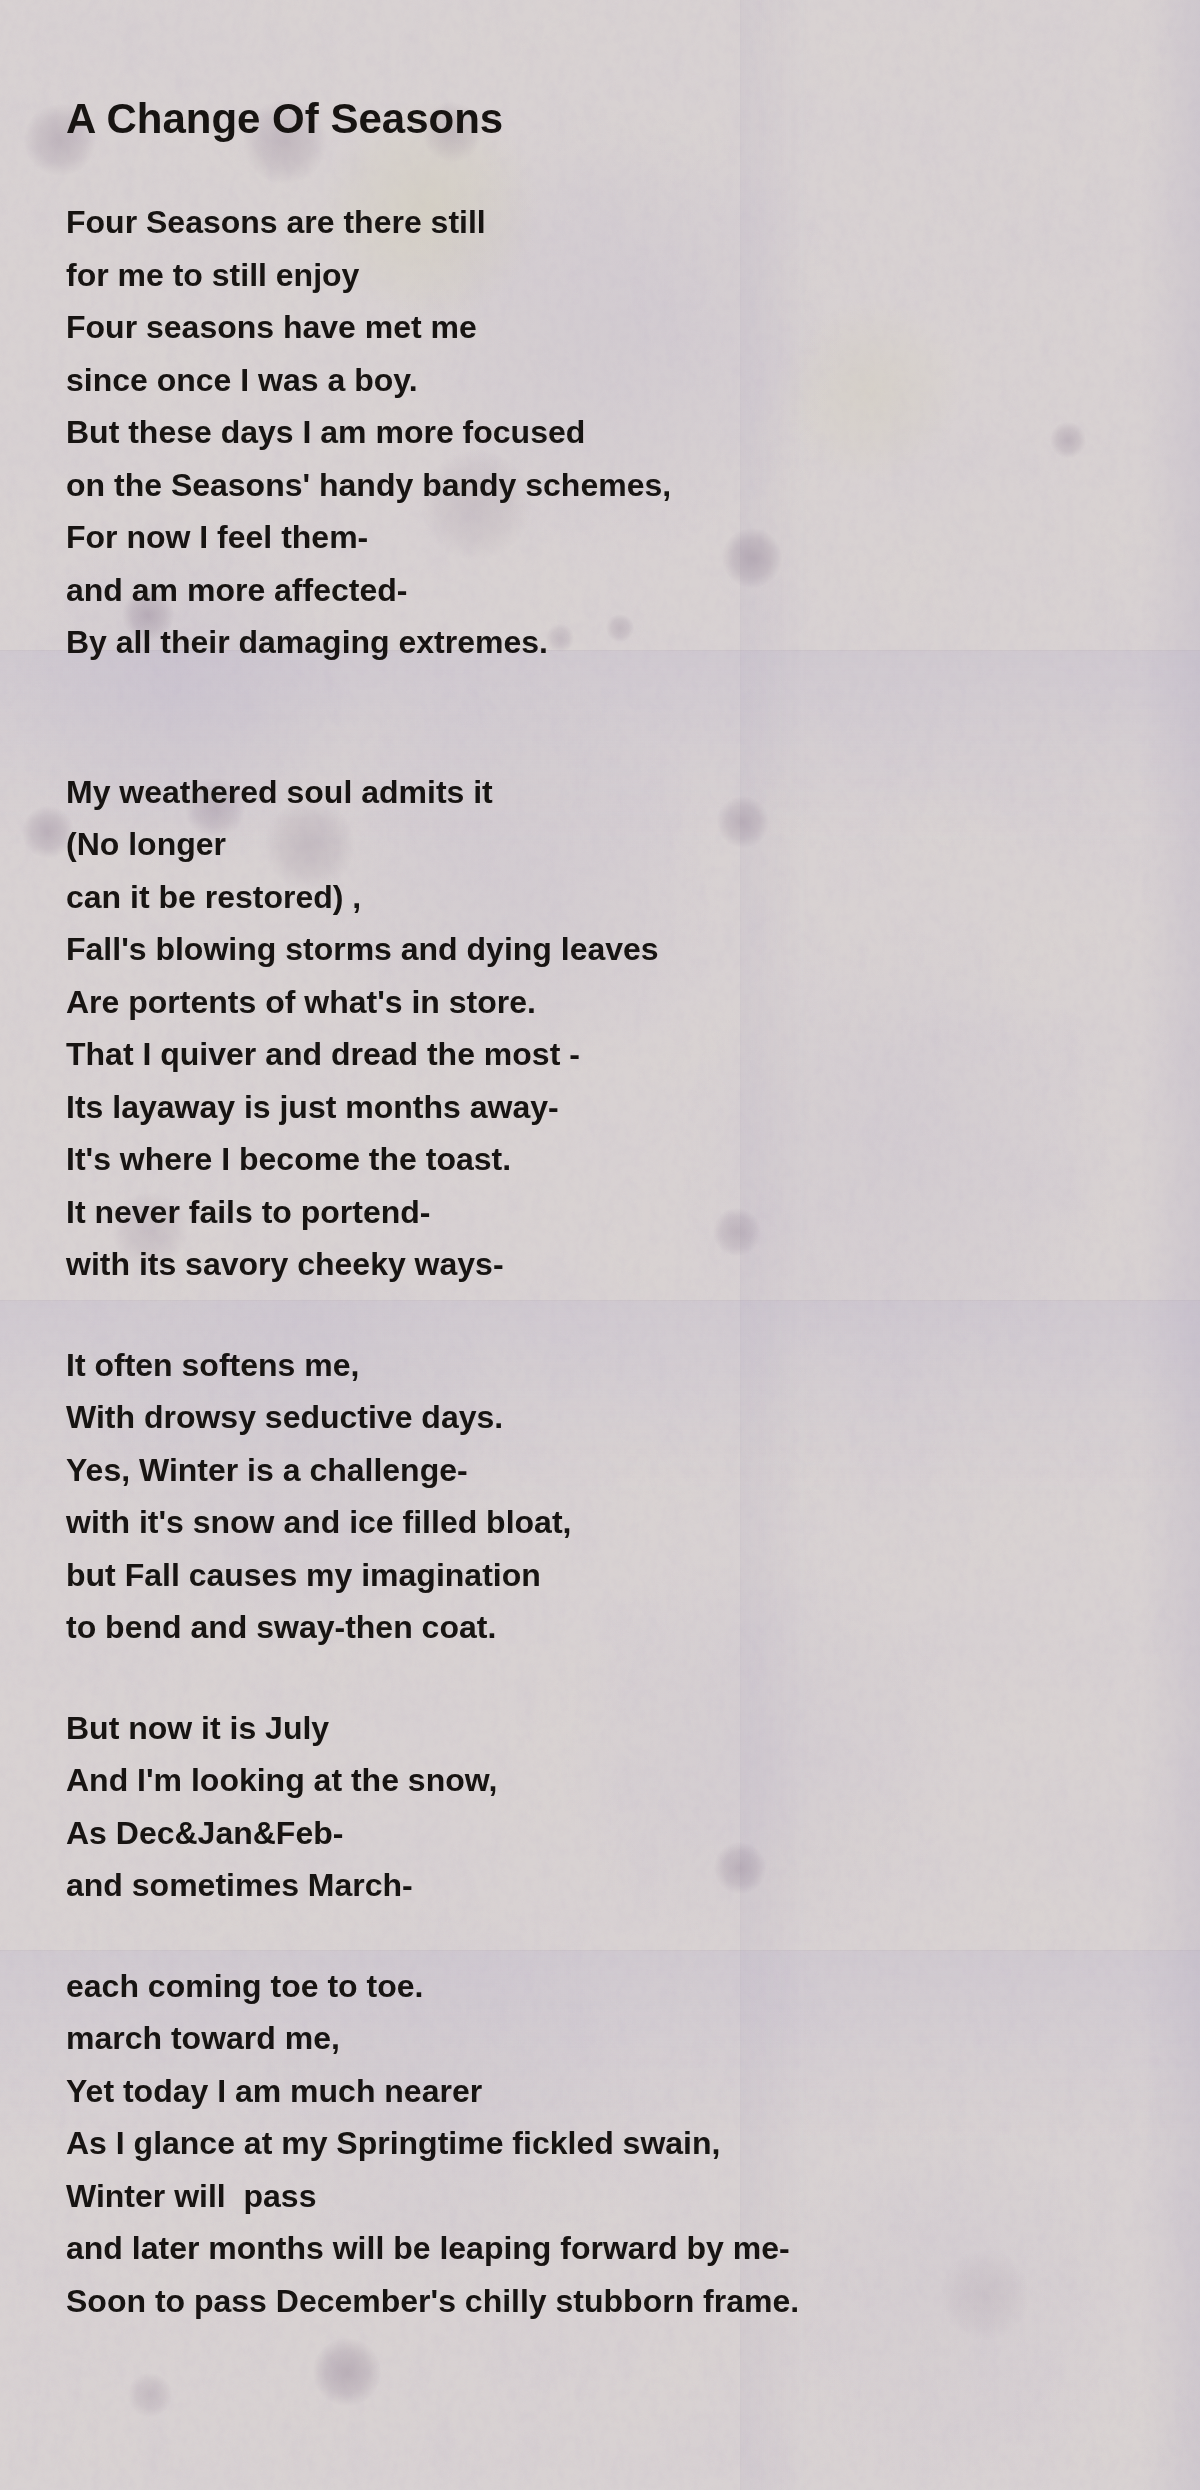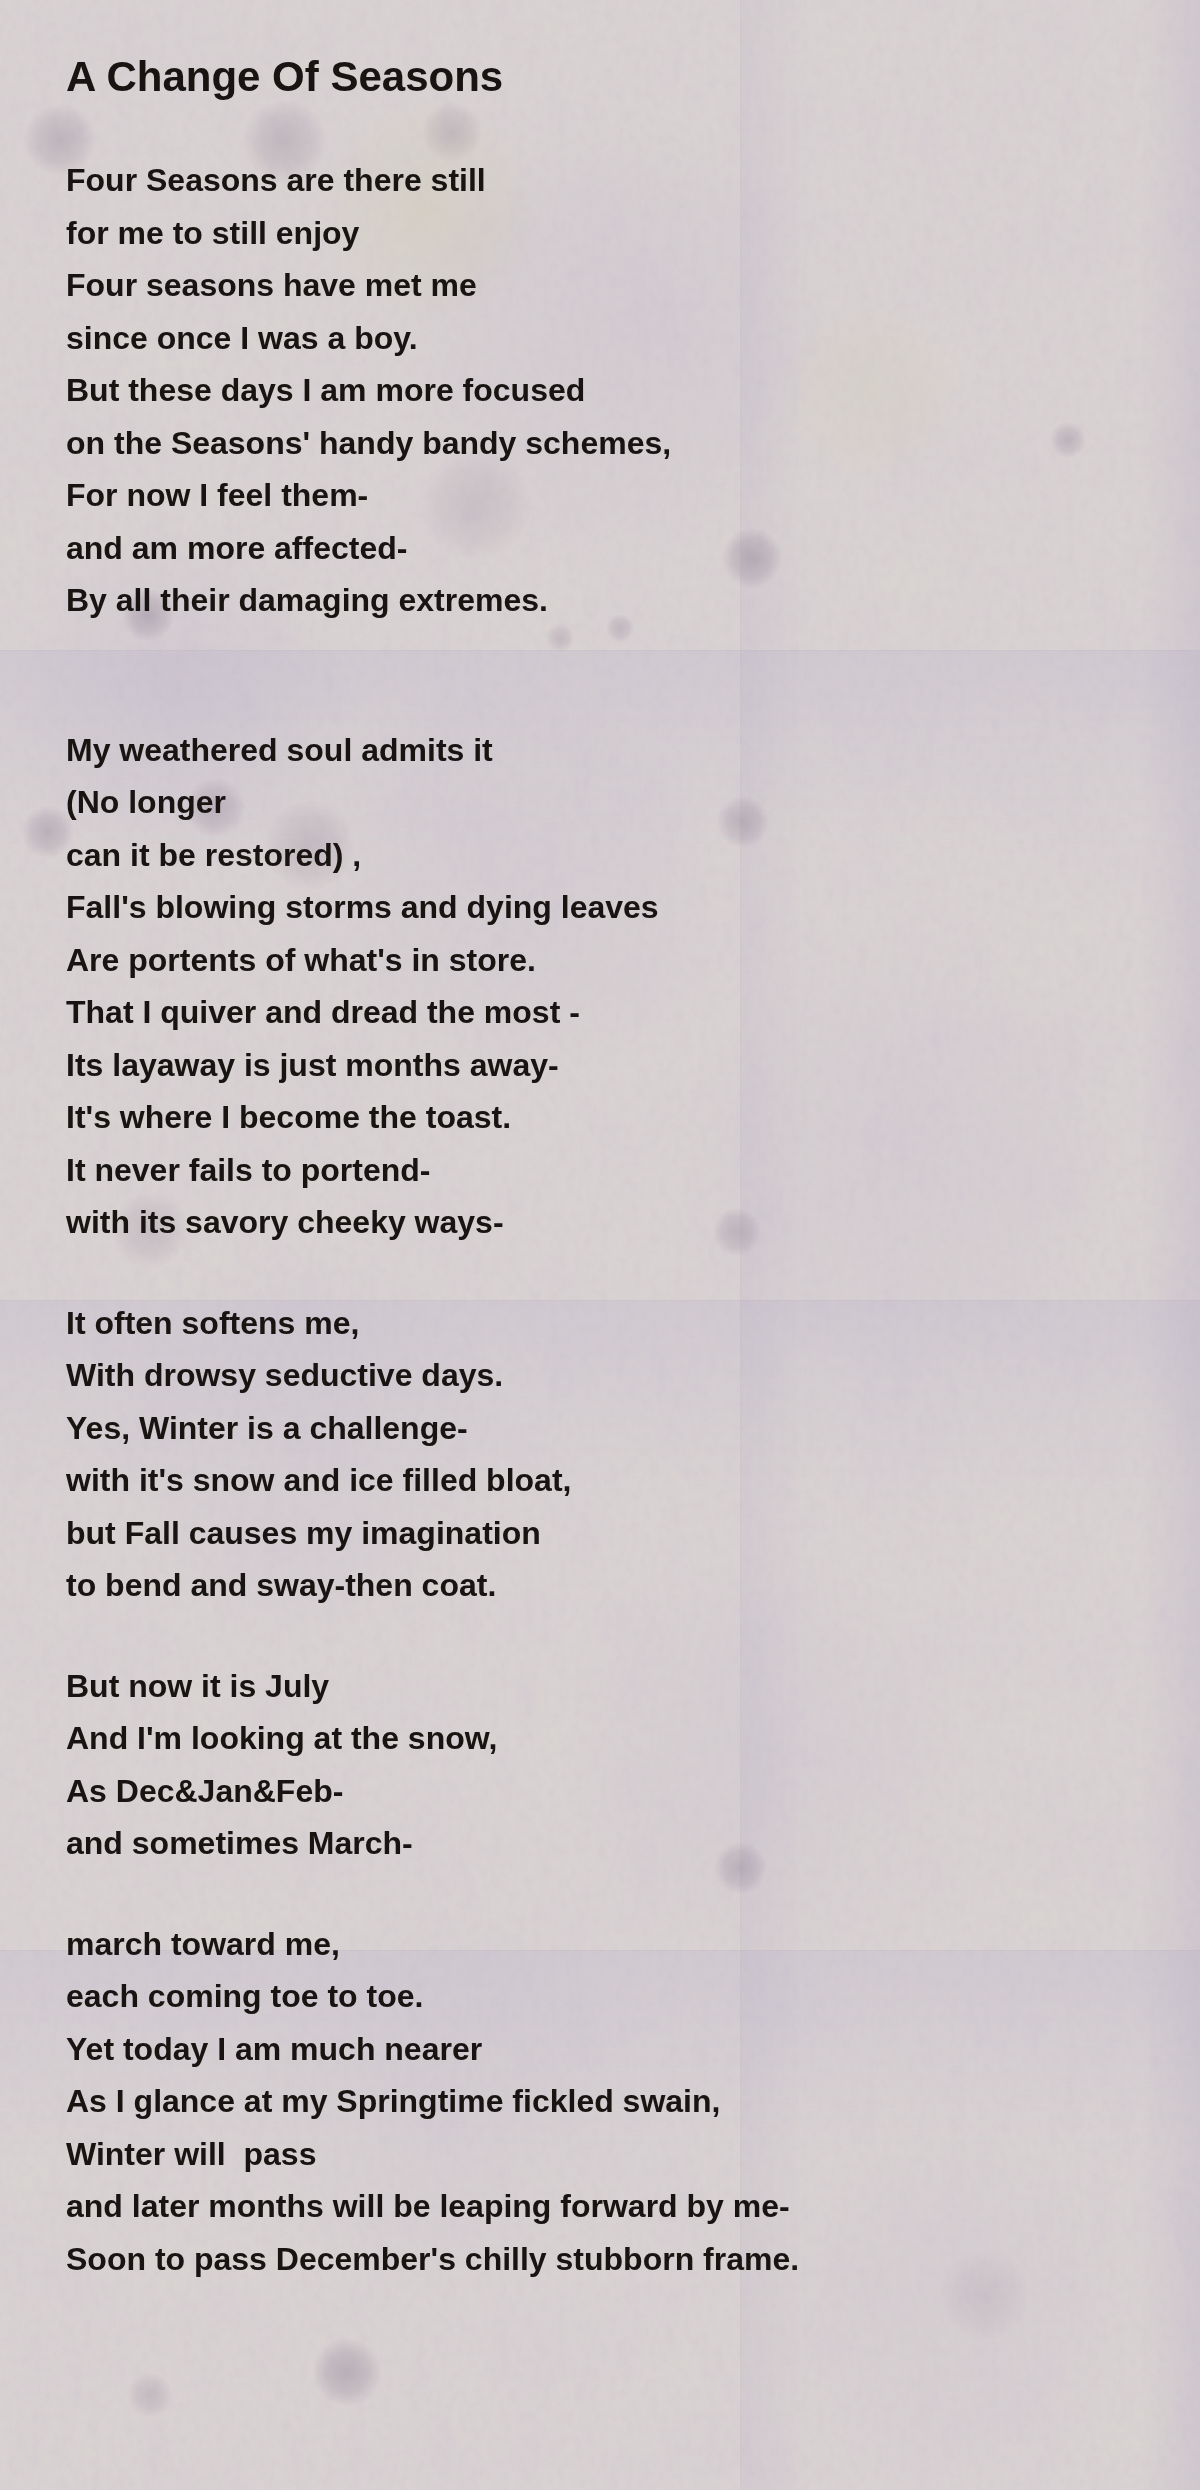--- a/index.html
+++ b/index.html
@@ -73,20 +73,21 @@
     background: linear-gradient(270deg,
       rgba(162,152,184,0.18) 0%,
       rgba(162,152,184,0) 100%);
     pointer-events: none;
   }
   .content {
     position: absolute;
     inset: 0;
     padding: 50px 40px 0 66px;
     box-sizing: border-box;
+    margin-top: 42px;
   }
   .title {
     margin: 0;
     font-size: 42px;
     line-height: 54px;
     font-weight: 700;
     letter-spacing: 0px;
     color: var(--text-color, #171412);
   }
   .stanzas { margin-top: 50px; }
@@ -211,22 +212,22 @@
       </div>
 
       <div class="stanza">
         <div class="line">But now it is July</div>
         <div class="line">And I'm looking at the snow,</div>
         <div class="line">As Dec&amp;Jan&amp;Feb-</div>
         <div class="line">and sometimes March-</div>
       </div>
 
       <div class="stanza">
+        <div class="line">each coming toe to toe.</div>
         <div class="line">march toward me,</div>
-        <div class="line">each coming toe to toe.</div>
         <div class="line">Yet today I am much nearer</div>
         <div class="line">As I glance at my Springtime fickled swain,</div>
         <div class="line">Winter will  pass</div>
         <div class="line">and later months will be leaping forward by me-</div>
         <div class="line">Soon to pass December's chilly stubborn frame.</div>
       </div>
 
     </div>
 
   </div>

